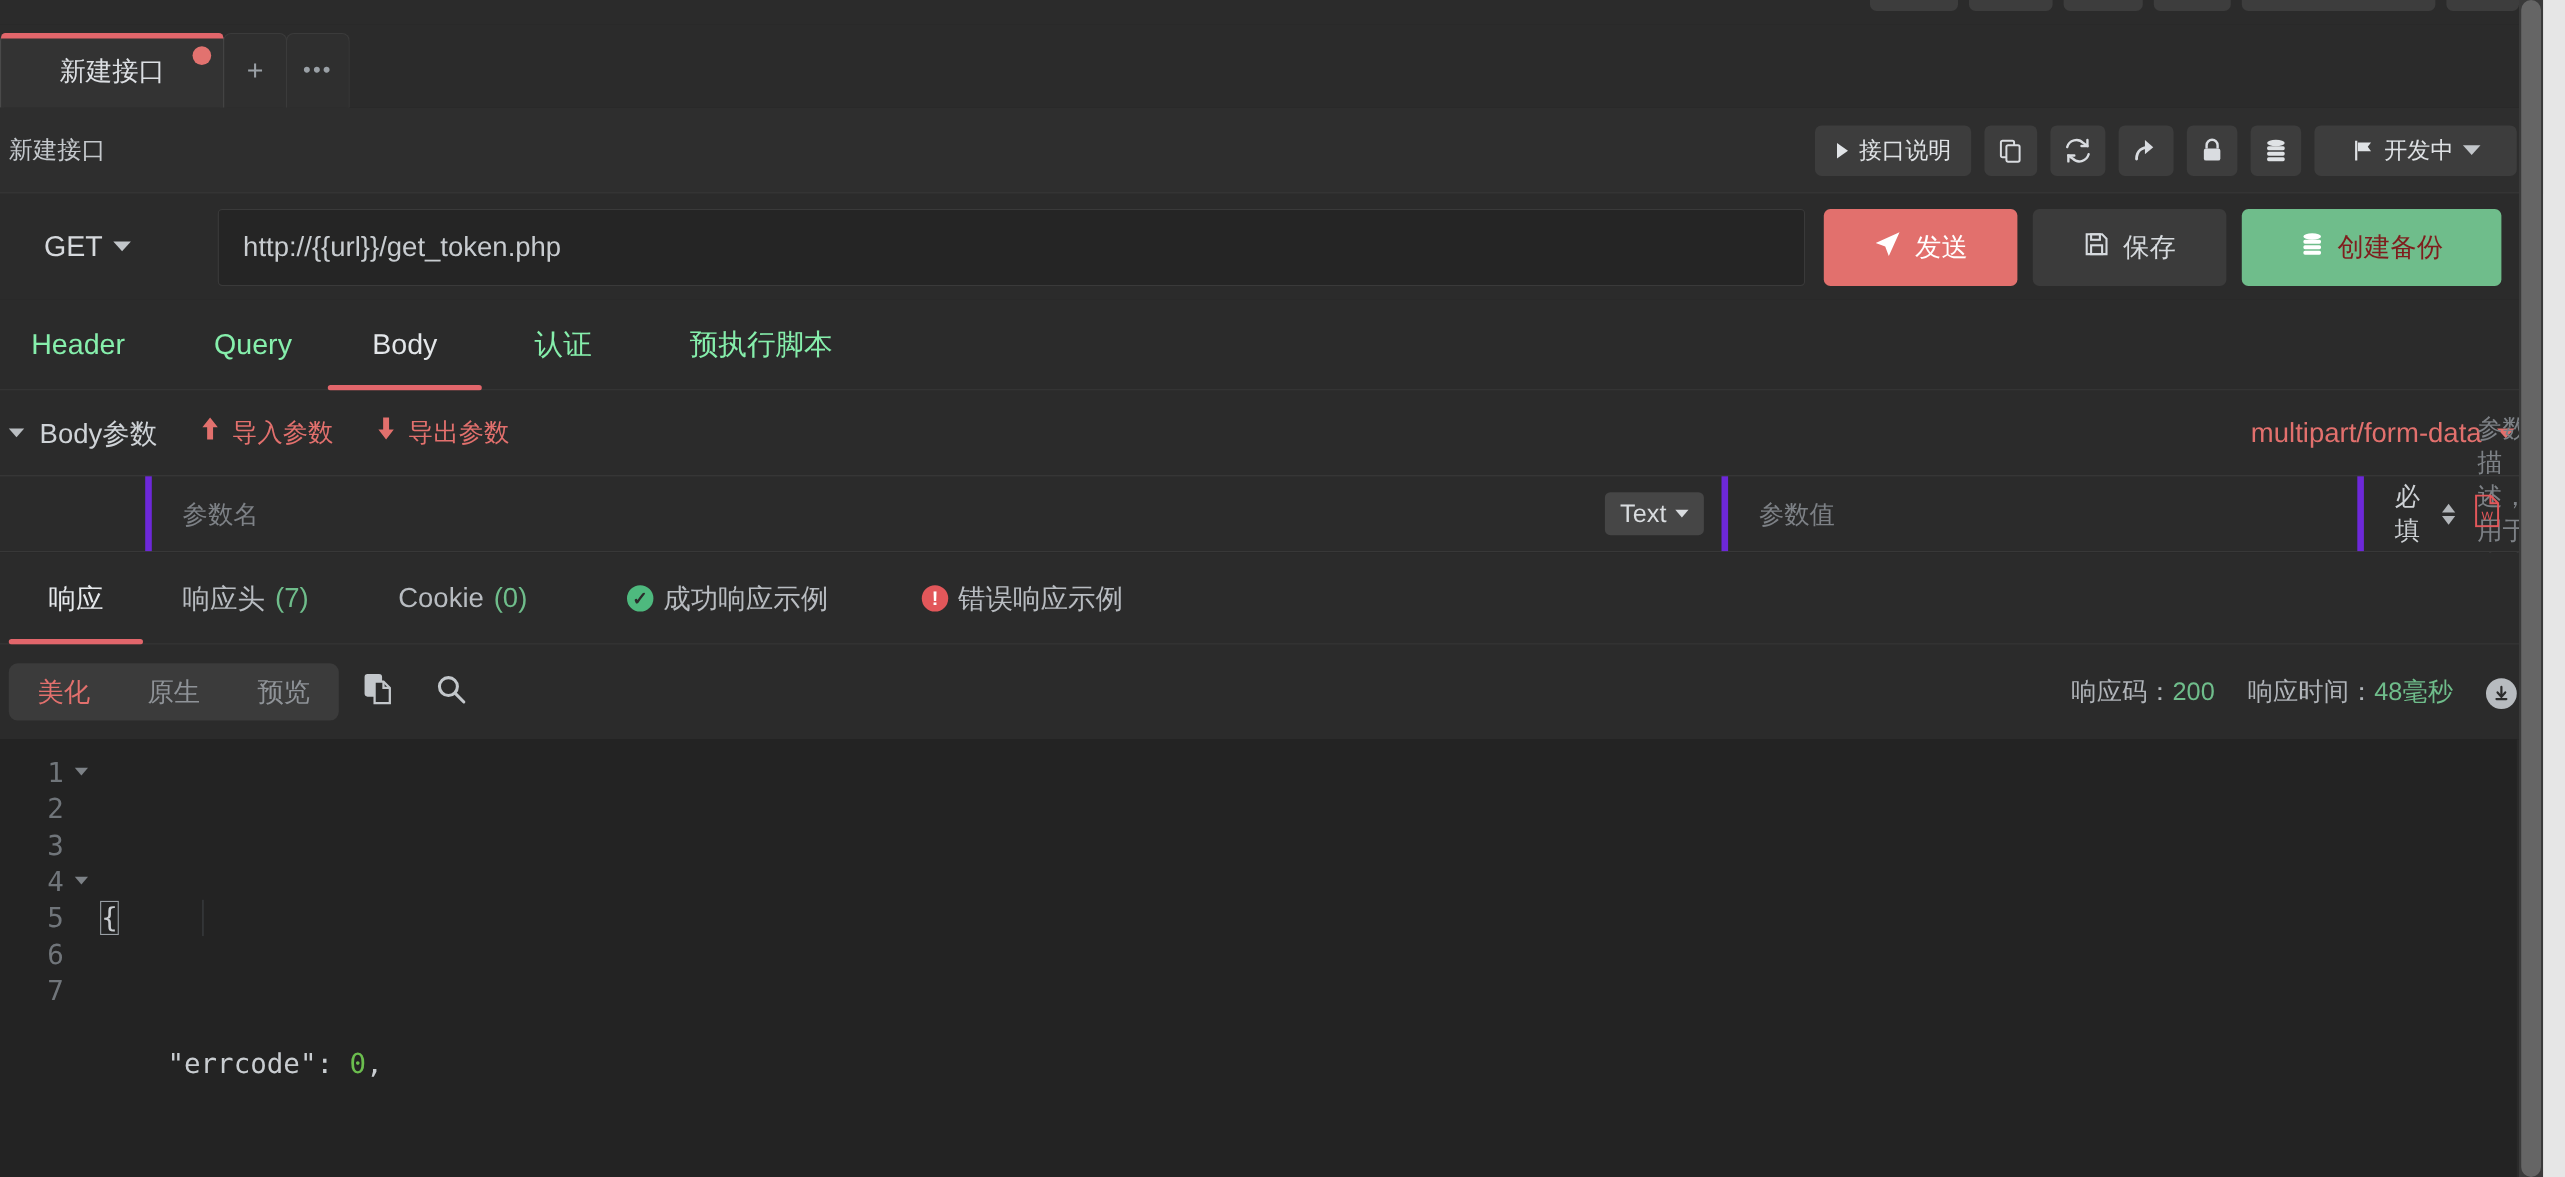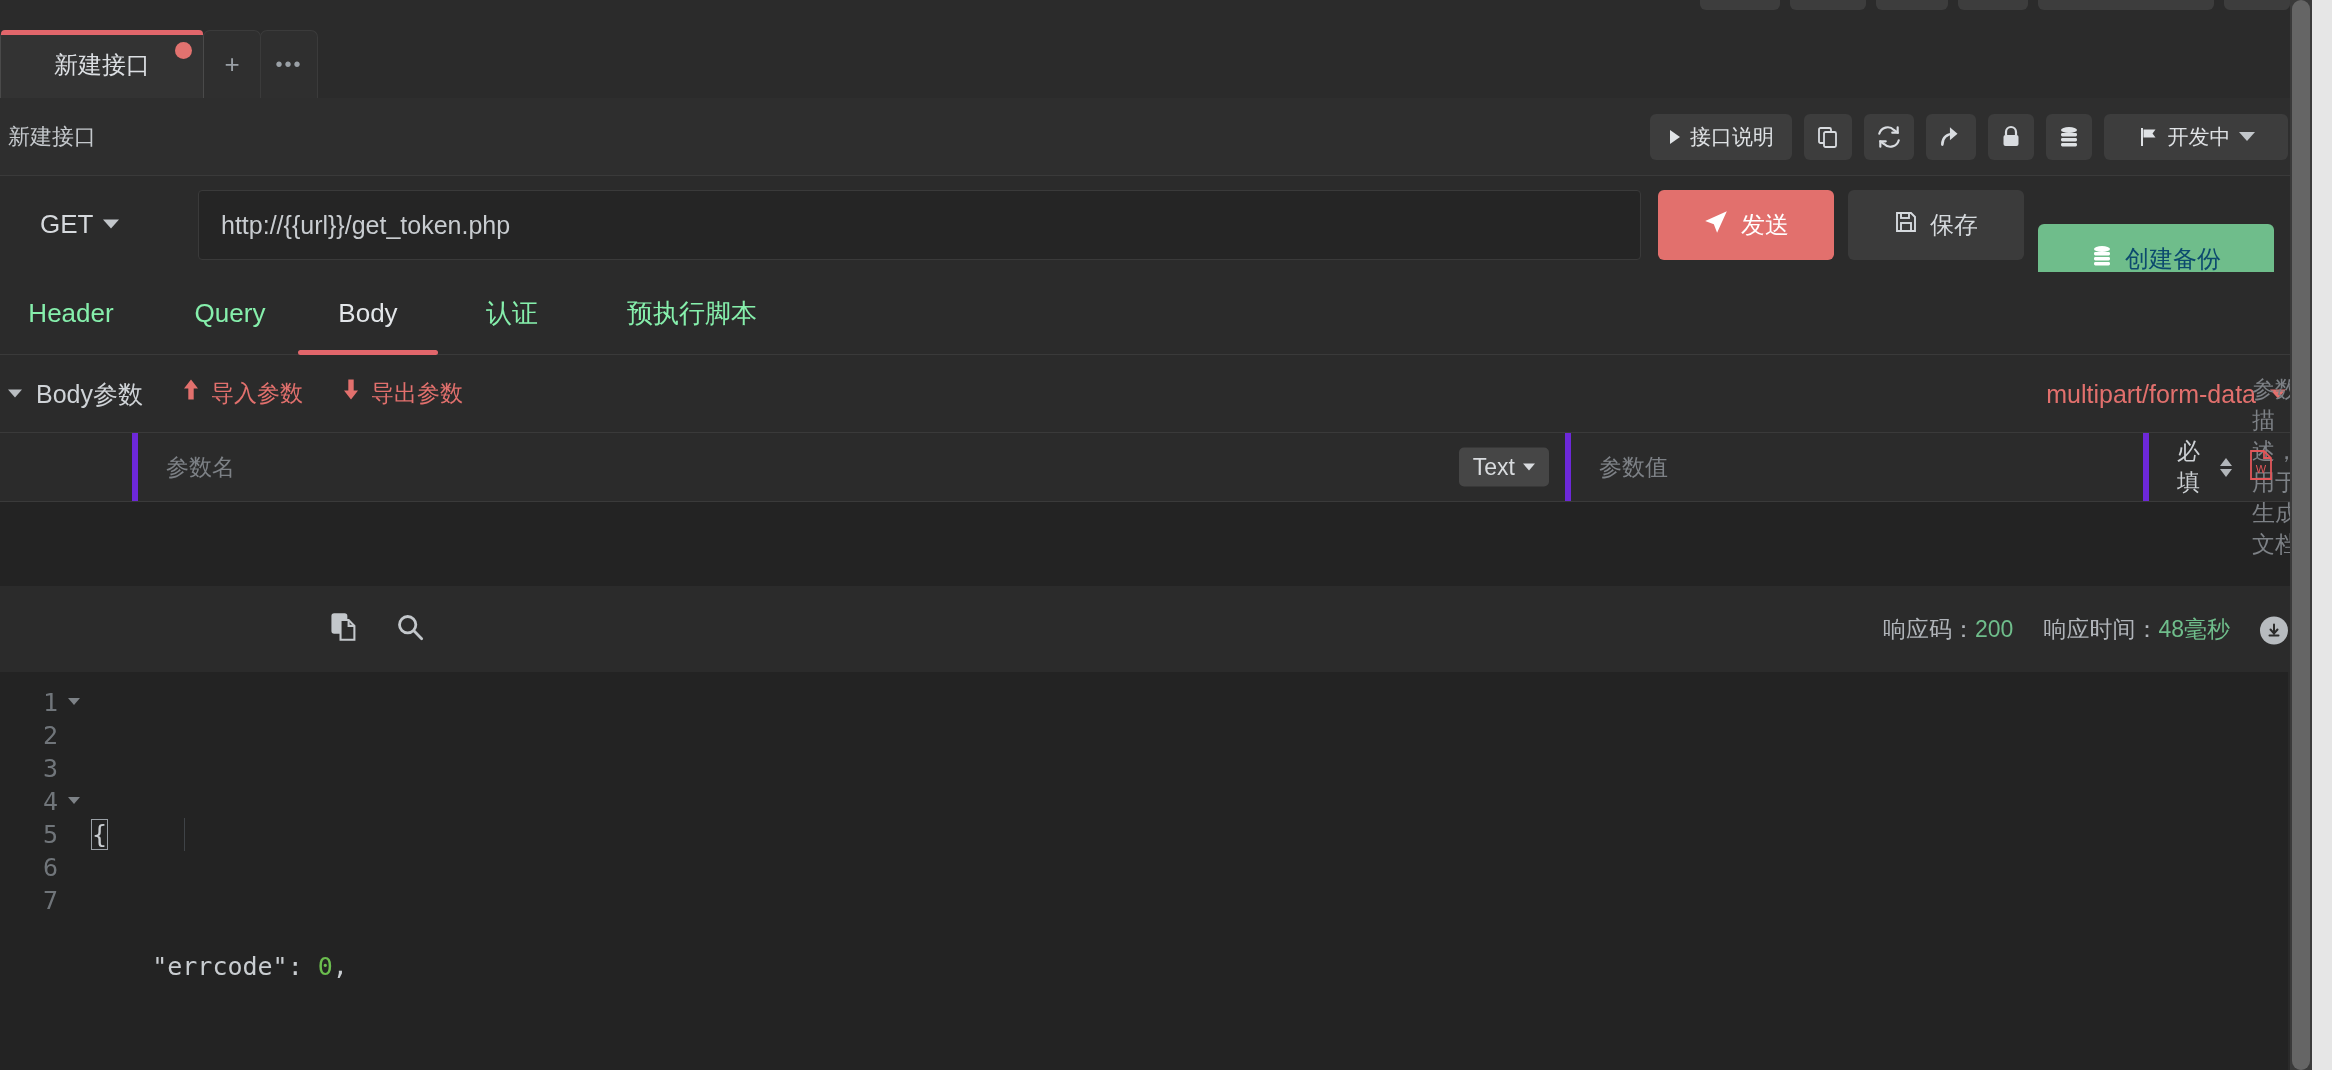--- a/index.html
+++ b/index.html
@@ -113,21 +113,21 @@
     color: #c8ccd0; font-size: 25px;
   }
   .acts { position: absolute; right: 22px; top: 14px; display: flex; gap: 14px; }
   .act {
     height: 70px; border-radius: 6px; padding: 0 32px;
     display: flex; align-items: center; justify-content: center; gap: 12px;
     font-size: 24px; white-space: nowrap;
   }
   .act.send { background: #e2706d; color: #fff; min-width: 176px; }
   .act.save { background: #3b3b3b; color: #d6dade; min-width: 176px; }
-  .act.backup { background: #6fbd8b; color: #0c4a6e; min-width: 236px; margin-top: 34px; }
+  .act.backup { background: #6fbd8b; color: #7f1d1d; min-width: 236px; }
 
   
   .reqtabs {
     position: absolute; top: 272px; left: 0; width: 2312px; height: 83px;
     background: #2b2b2b;
     border-bottom: 1px solid #3a3a3a;
   }
   .reqtab {
     position: absolute; top: 0; height: 83px;
     display: flex; align-items: center; justify-content: center;
@@ -489,22 +489,54 @@
       <span class="word-icon">
         <svg width="26" height="30" viewBox="0 0 26 30" fill="none" stroke="#e2575a" stroke-width="1.8">
           <path d="M3 1h13l7 7v21H3z"></path>
             <path d="M16 1v7h7"></path>
           <text x="13" y="23" font-size="11" fill="#e2575a" stroke="none" text-anchor="middle" font-family="Liberation Sans, sans-serif">W</text>
         </svg>
       </span>
     </div>
   </div>
 
+  <div class="resptabs">
+    <div class="rtab active" style="left:8px;width:122px;justify-content:center">
+      <span>响应</span>
+    </div>
+    <div class="rtab" style="left:166px">
+      <span>响应头</span>
+      <span class="count-green">(7)</span>
+    </div>
+    <div class="rtab" style="left:362px">
+      <span>Cookie</span>
+      <span class="count-green">(0)</span>
+    </div>
+    <div class="rtab" style="left:570px">
+      <span class="badge-ok">✓</span>
+      <span>成功响应示例</span>
+    </div>
+    <div class="rtab" style="left:838px">
+      <span class="badge-err">!</span>
+      <span>错误响应示例</span>
+    </div>
+  </div>
 
   <div class="fmtbar">
+    <div class="seg">
+      <div class="on">
+        <span>美化</span>
+      </div>
+      <div>
+        <span>原生</span>
+      </div>
+      <div>
+        <span>预览</span>
+      </div>
+    </div>
     <div class="fmticons">
       <span>
         <svg width="28" height="30" viewBox="0 0 24 26" fill="none" stroke="#c3c7cb" stroke-width="1.8">
           <rect x="2" y="2" width="12" height="16" rx="1.5" fill="#c3c7cb"></rect>
           <path d="M9 7h7l5 5v12H9z" fill="#2b2b2b"></path>
             <path d="M16 7v5h5"></path>
         </svg>
       </span>
       <span>
         <svg width="28" height="28" viewBox="0 0 24 24" fill="none" stroke="#c3c7cb" stroke-width="2.4" stroke-linecap="round">

